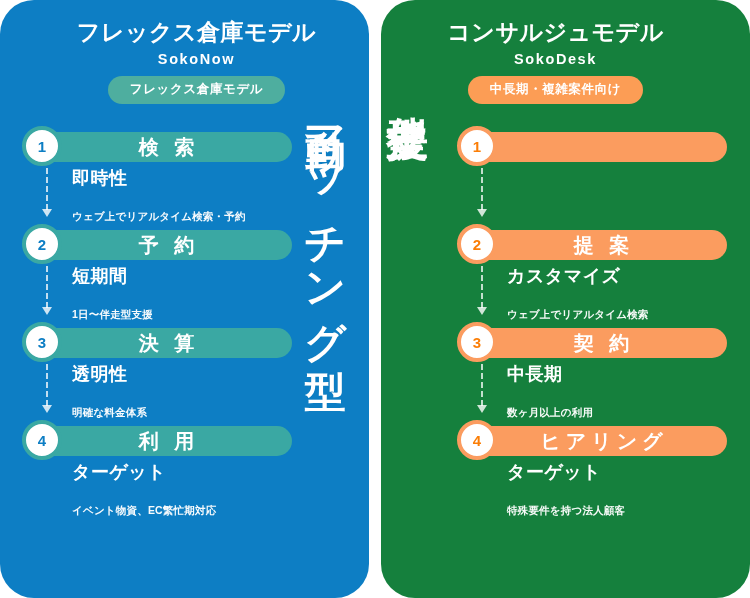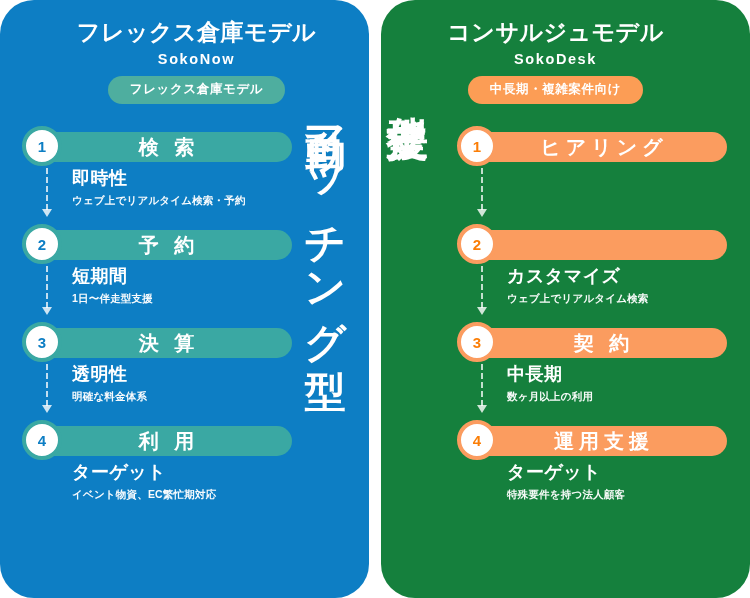--- a/index.html
+++ b/index.html
@@ -183,21 +183,21 @@
     font-size: 18px;
     font-weight: bold;
     letter-spacing: 0.5px;
     line-height: 1.2;
   }
   .step-desc {
     color: #ffffff;
     font-size: 10.5px;
     font-weight: bold;
     letter-spacing: 0.2px;
-    margin-top: 4px;
+    margin-top: 20px;
     opacity: 0.97;
   }
 
   
   .connector {
     position: absolute;
     left: 18px;
     top: 36px;
     width: 10px;
     height: 58px;
@@ -305,31 +305,31 @@
       <div class="tagline-wrap">
         <span class="tagline tagline-right">中長期・複雑案件向け</span>
       </div>
     </div>
 
     <div class="steps">
 
       <div class="step">
         <div class="step-bar step-bar-right">
           <div class="step-badge badge-right">1</div>
-          <div class="step-bar-label">ヒアリング</div>
         </div>
         <div class="connector">
           <div class="line"></div>
             <div class="arrow"></div>
         </div>
       </div>
 
       <div class="step">
         <div class="step-bar step-bar-right">
           <div class="step-badge badge-right">2</div>
+          <div class="step-bar-label">提 案</div>
         </div>
         <div class="step-body">
           <div class="step-heading">カスタマイズ</div>
           <div class="step-desc">ウェブ上でリアルタイム検索</div>
         </div>
         <div class="connector">
           <div class="line"></div>
             <div class="arrow"></div>
         </div>
       </div>
@@ -345,21 +345,21 @@
         </div>
         <div class="connector">
           <div class="line"></div>
             <div class="arrow"></div>
         </div>
       </div>
 
       <div class="step">
         <div class="step-bar step-bar-right">
           <div class="step-badge badge-right">4</div>
-          <div class="step-bar-label">運用支援</div>
+          <div class="step-bar-label">ヒアリング</div>
         </div>
         <div class="step-body">
           <div class="step-heading">ターゲット</div>
           <div class="step-desc">特殊要件を持つ法人顧客</div>
         </div>
       </div>
 
     </div>
   </div>
 

